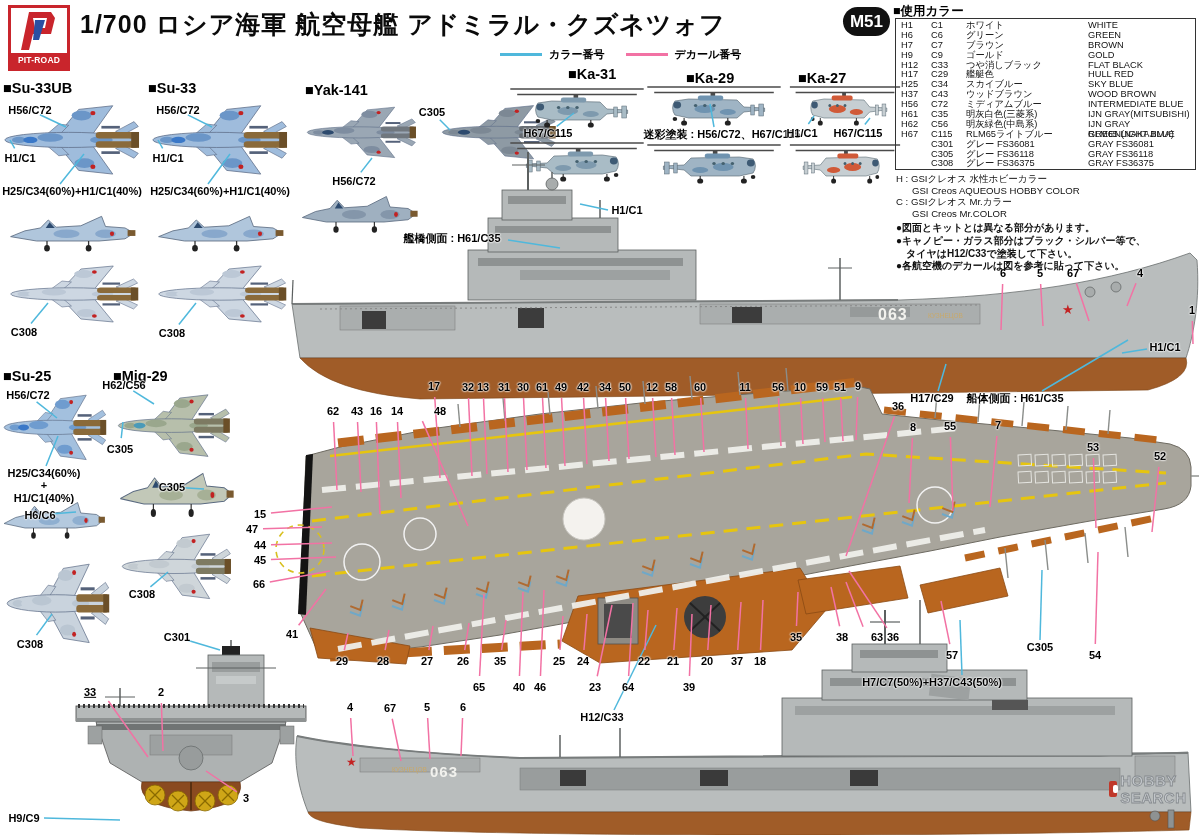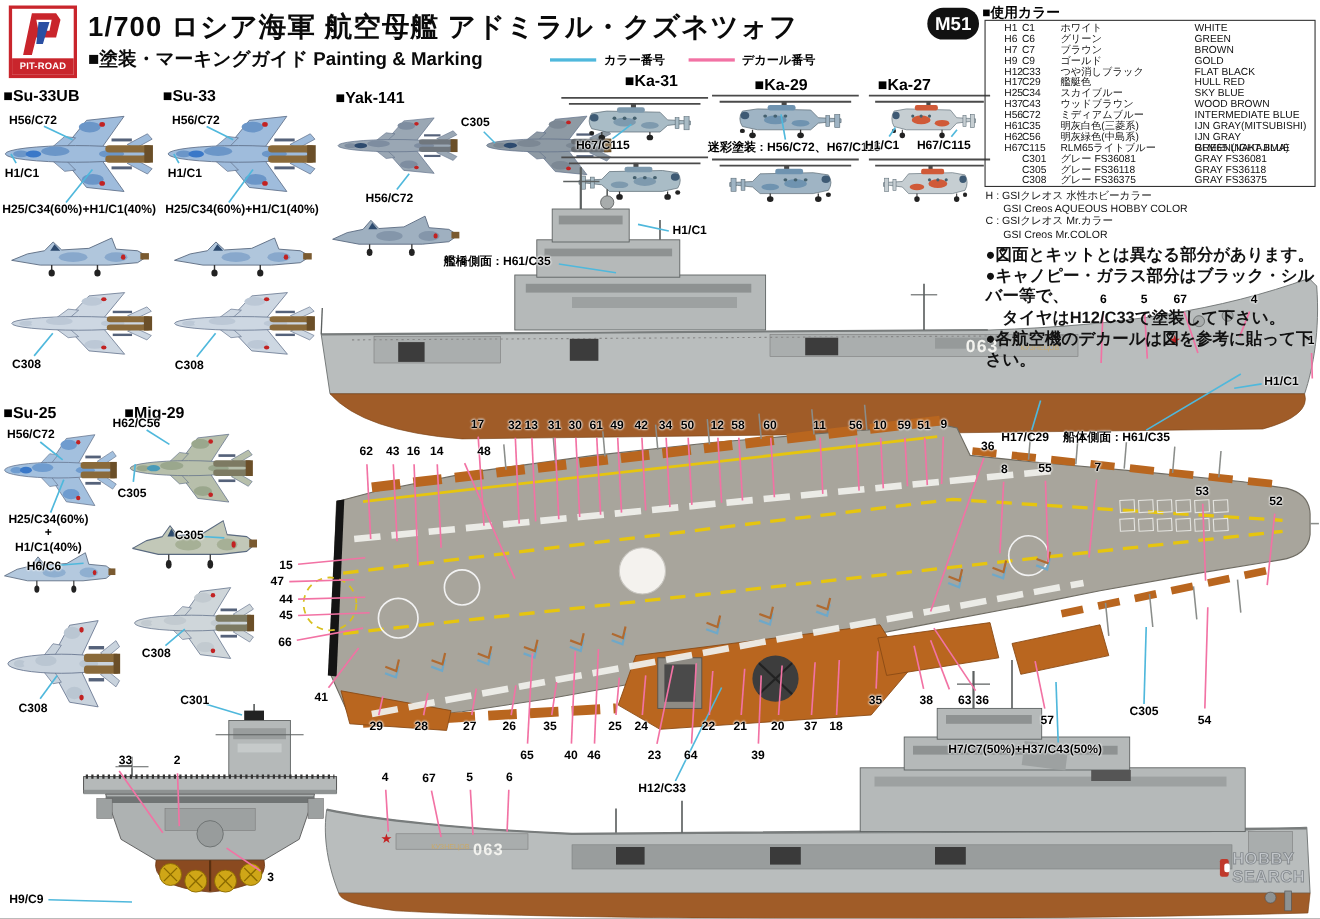--- a/index.html
+++ b/index.html
@@ -21,23 +21,23 @@
   .line-cyan{background:#4fb8dc;}
   .line-pink{background:#f272a4;}
   .logo{position:absolute;left:8px;top:5px;width:62px;height:66px;border:3px solid #c9252c;background:#fff;
         box-sizing:border-box;z-index:6;}
   .logo-band{position:absolute;left:0;bottom:0;width:100%;height:15px;background:#c9252c;color:#fff;
              font-size:8.5px;font-weight:900;text-align:center;line-height:15px;letter-spacing:0.2px;}
   .chart-title{position:absolute;left:893px;top:3px;font-size:12.5px;font-weight:900;z-index:6;}
   .chart-box{position:absolute;left:895px;top:18px;width:301px;height:152px;border:1px solid #333;
              box-sizing:border-box;padding:2px 0 0 5px;z-index:6;}
   .crow{display:flex;font-size:9.3px;line-height:1.07;height:9.9px;color:#111;}
-  .crow .ch{width:16px;margin-left:12px;} .crow .cc{width:35px;} .crow .cj{width:122px;} .crow .ce{flex:1;}
+  .crow .ch{width:30px;} .crow .cc{width:35px;} .crow .cj{width:122px;} .crow .ce{flex:1;}
   .paint-notes{position:absolute;left:896px;top:173px;font-size:9.6px;line-height:1.22;color:#111;z-index:6;white-space:pre;}
-  .bullets{position:absolute;left:896px;top:222px;font-size:15px;font-weight:700;line-height:1.28;color:#111;z-index:6;}
+  .bullets{position:absolute;left:896px;top:222px;font-size:10px;font-weight:700;line-height:1.28;color:#111;z-index:6;}
   .watermark{position:absolute;left:1093px;top:772px;z-index:7;display:flex;align-items:center;gap:3px;padding-left:16px;}
   .wm-icon{width:13px;height:16px;background:#c0392b;border-radius:2px;position:relative;}
   .wm-icon:after{content:"";position:absolute;left:4px;top:4px;width:5px;height:8px;background:#fff;border-radius:2px;}
   .wm-text{font-size:15px;font-weight:900;color:#c3c7cb;-webkit-text-stroke:0.8px #858a8e;letter-spacing:0.5px;}
 </style>
 </head>
 <body>
 
 <div id="canvas">
 
@@ -463,21 +463,20 @@
   <div class="logo">
     <svg width="56" height="46" viewBox="0 0 56 46">
       <path d="M10,42 L18,4 L40,4 L44,10 L40,26 L22,26 L18,42 Z" fill="#c9252c"></path>
       <path d="M22,10 L36,10 L34,20 L24,20 Z" fill="#fff"></path>
       <path d="M24,12 L34,12 L28,32 L22,32 Z" fill="#2a4fa2"></path>
     </svg>
     <div class="logo-band">PIT-ROAD</div>
   </div>
   <div class="hdr-title">1/700 ロシア海軍 航空母艦 アドミラル・クズネツォフ</div>
   <div class="hdr-badge">M51</div>
-  <div class="hdr-sub"><span>■塗装・マーキングガイド</span>&nbsp;<span>Painting &amp; Marking</span></div>
   <div class="legend">
     <span class="leg-line line-cyan"></span>
     <span>カラー番号</span>
     <span class="leg-line line-pink" style="margin-left:14px"></span>
     <span>デカール番号</span>
   </div>
 
   <div class="chart-title">■使用カラー</div>
   <div class="chart-box" id="color-table">
       <div class="crow">
@@ -686,20 +685,20 @@
     <div class="callout" style="left: 842px; top: 637px;">38</div>
     <div class="callout" style="left: 867px; top: 637px; padding-left: 20px;">63</div>
     <div class="callout" style="left: 893px; top: 637px;">36</div>
     <div class="callout" style="left: 952px; top: 655px;">57</div>
     <div class="callout" style="left: 1095px; top: 655px;">54</div>
     <div class="callout" style="left: 1003px; top: 273px;">6</div>
     <div class="callout" style="left: 1040px; top: 273px;">5</div>
     <div class="callout" style="left: 1073px; top: 273px;">67</div>
     <div class="callout" style="left: 1140px; top: 273px;">4</div>
     <div class="callout" style="left: 1192px; top: 310px;">1</div>
-    <div class="callout" style="left: 114px; top: 692px; text-decoration: underline;">33</div>
+    <div class="callout" style="left: 90px; top: 692px; text-decoration: underline;">33</div>
     <div class="callout" style="left: 161px; top: 692px;">2</div>
     <div class="callout" style="left: 246px; top: 798px;">3</div>
     <div class="callout" style="left: 350px; top: 707px;">4</div>
     <div class="callout" style="left: 390px; top: 708px;">67</div>
     <div class="callout" style="left: 427px; top: 707px;">5</div>
     <div class="callout" style="left: 463px; top: 707px;">6</div>
   </div>
 
 </body></html>

